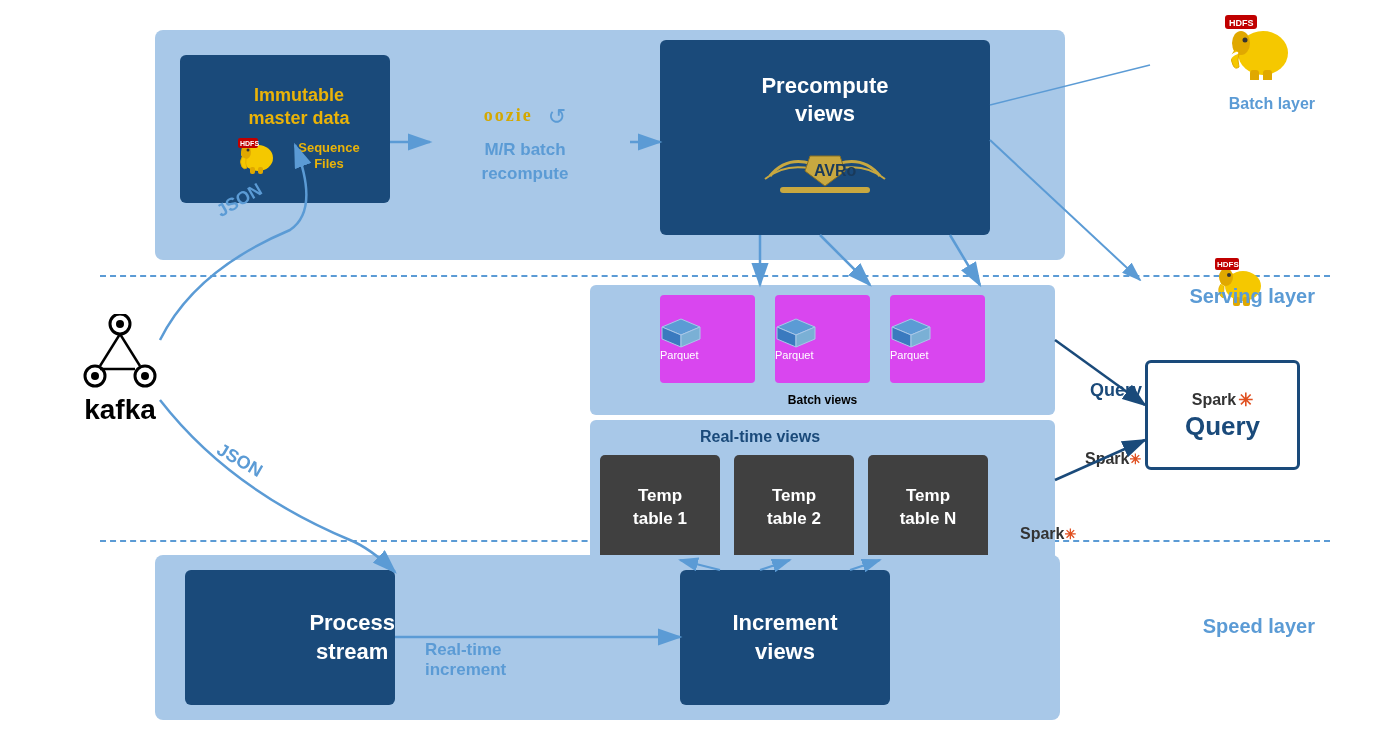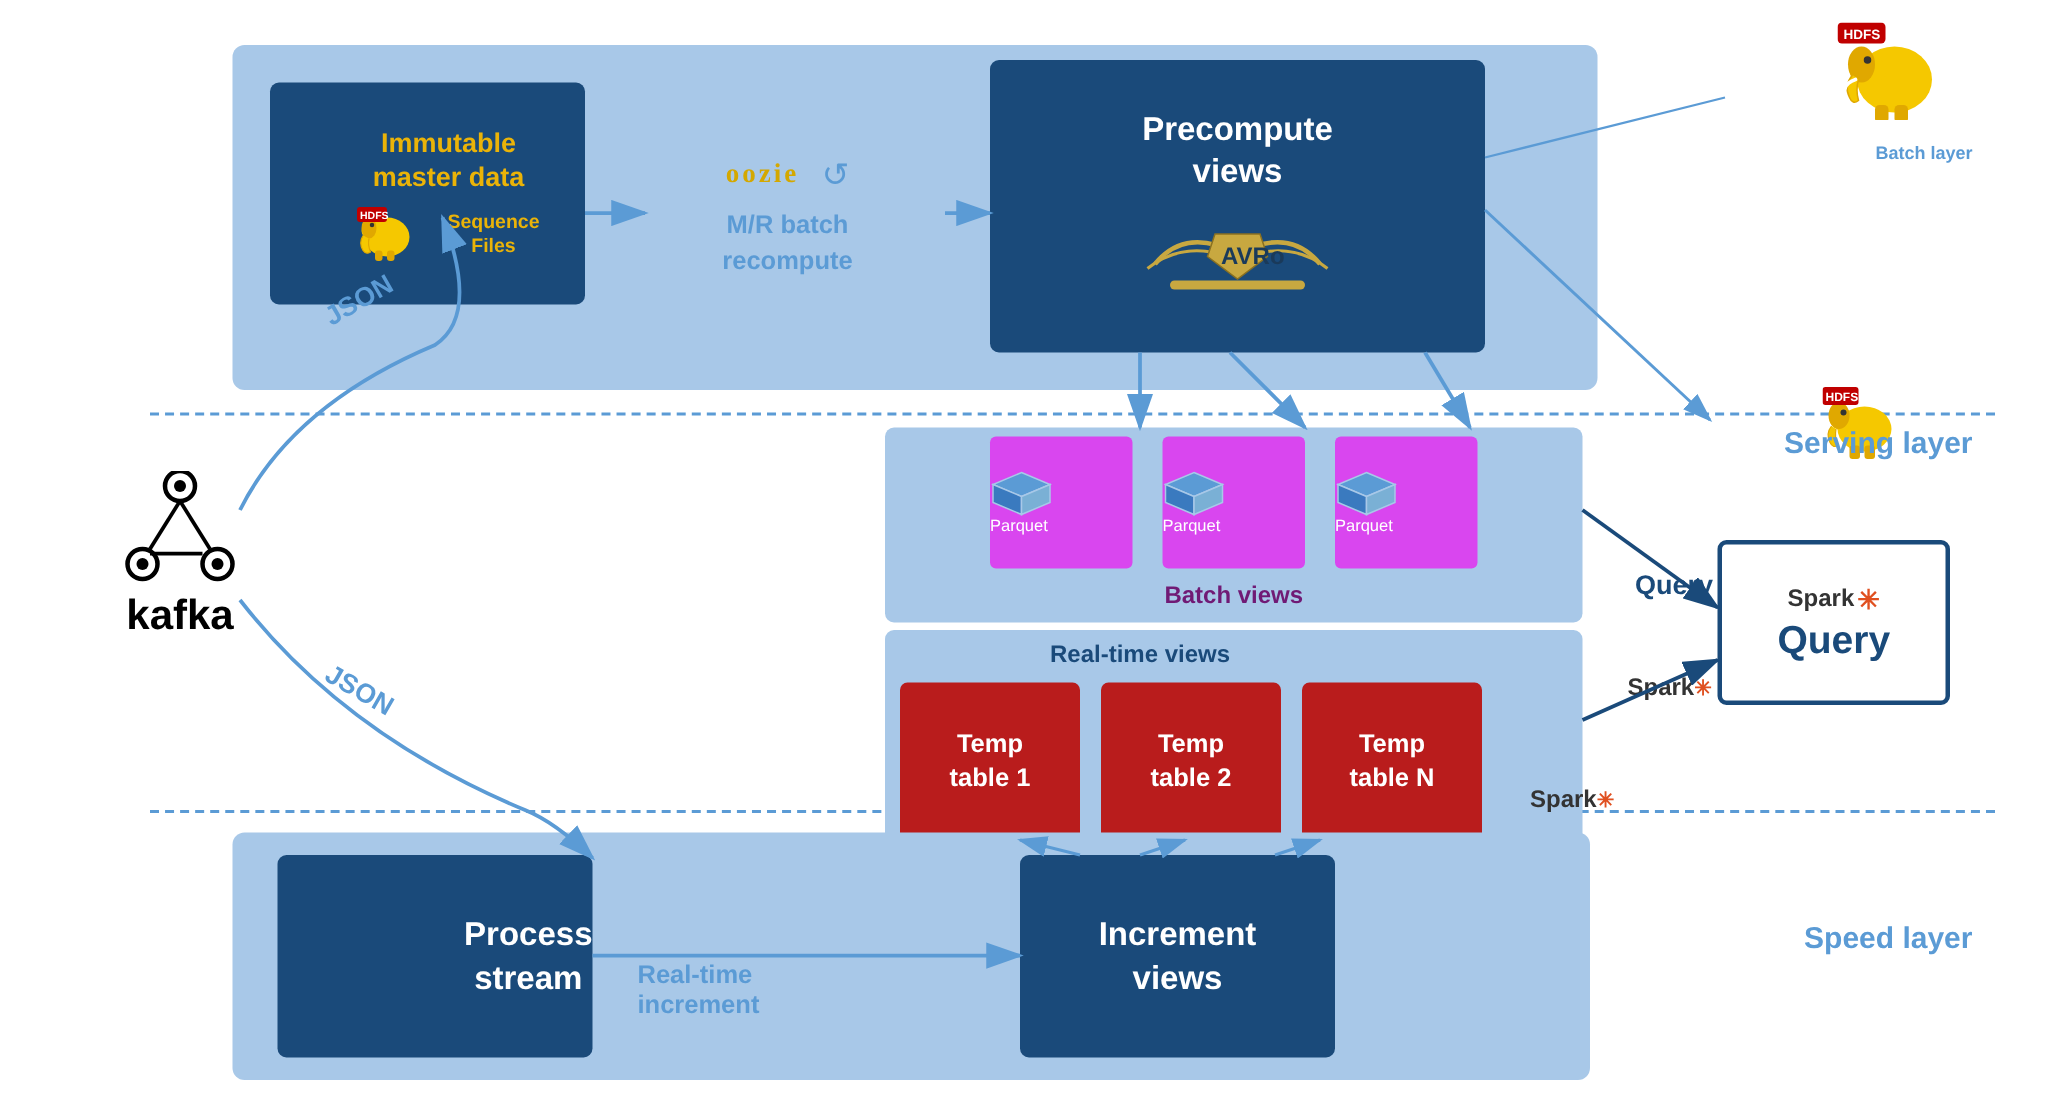--- a/index.html
+++ b/index.html
@@ -25,21 +25,21 @@
       width: 910px;
       height: 230px;
       background: #a8c8e8;
       border-radius: 8px;
     }
     .batch-layer-label {
       position: absolute;
       top: 95px;
       right: 60px;
       color: #5b9bd5;
-      font-size: 12px;
+      font-size: 16px;
       font-weight: bold;
     }
 
     
     .master-data-box {
       position: absolute;
       top: 55px;
       left: 180px;
       width: 210px;
       height: 148px;
@@ -163,23 +163,23 @@
       background: #d946ef;
       border-radius: 4px;
       display: flex;
       flex-direction: column;
       align-items: flex-start;
       justify-content: center;
       color: white;
       font-size: 12px;
     }
     .batch-views-label {
-      color: #701a75;
-      font-weight: bold;
-      font-size: 16px;
+      color: #000000;
+      font-weight: bold;
+      font-size: 12px;
       margin-top: 4px;
     }
 
     
     .speed-layer-bg {
       position: absolute;
       top: 555px;
       left: 155px;
       width: 905px;
       height: 165px;
@@ -264,21 +264,21 @@
     .temp-tables-row {
       position: absolute;
       top: 455px;
       left: 600px;
       display: flex;
       gap: 14px;
     }
     .temp-table-box {
       width: 120px;
       height: 105px;
-      background: #b91c1c;
+      background: #404040;
       border-radius: 5px;
       display: flex;
       align-items: center;
       justify-content: center;
       color: white;
       font-weight: bold;
       font-size: 17px;
       text-align: center;
       line-height: 1.3;
     }

